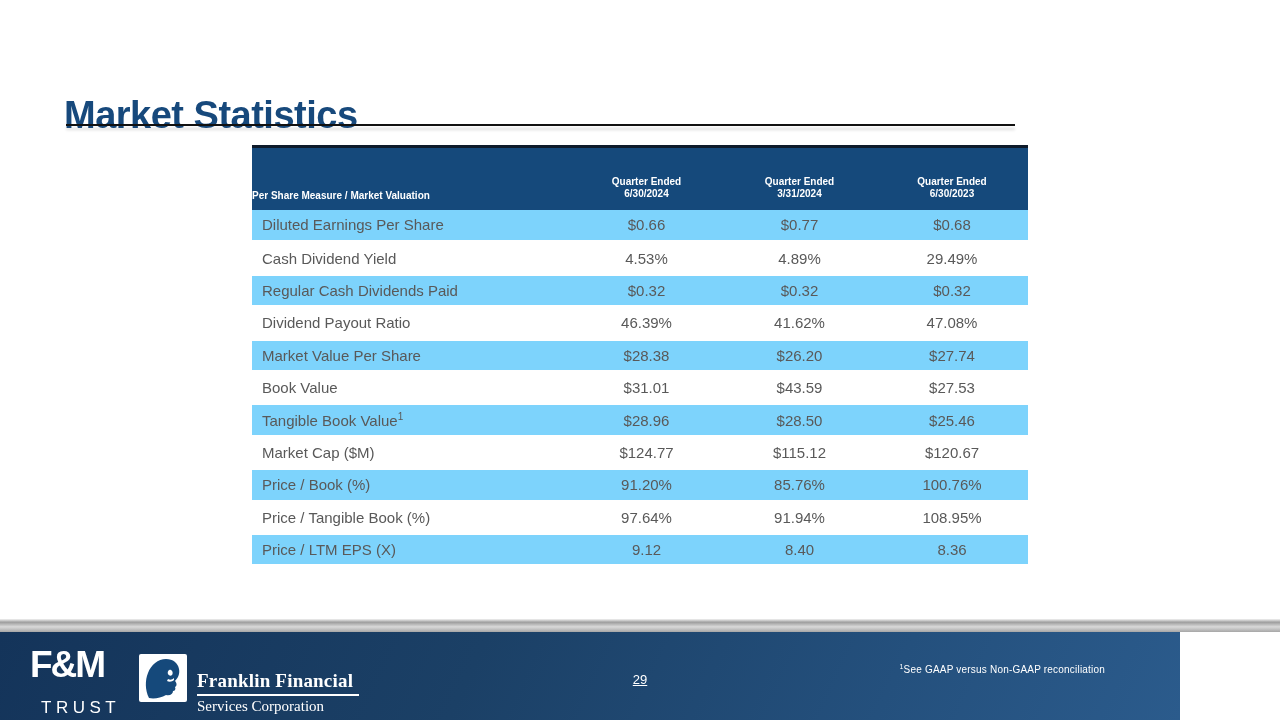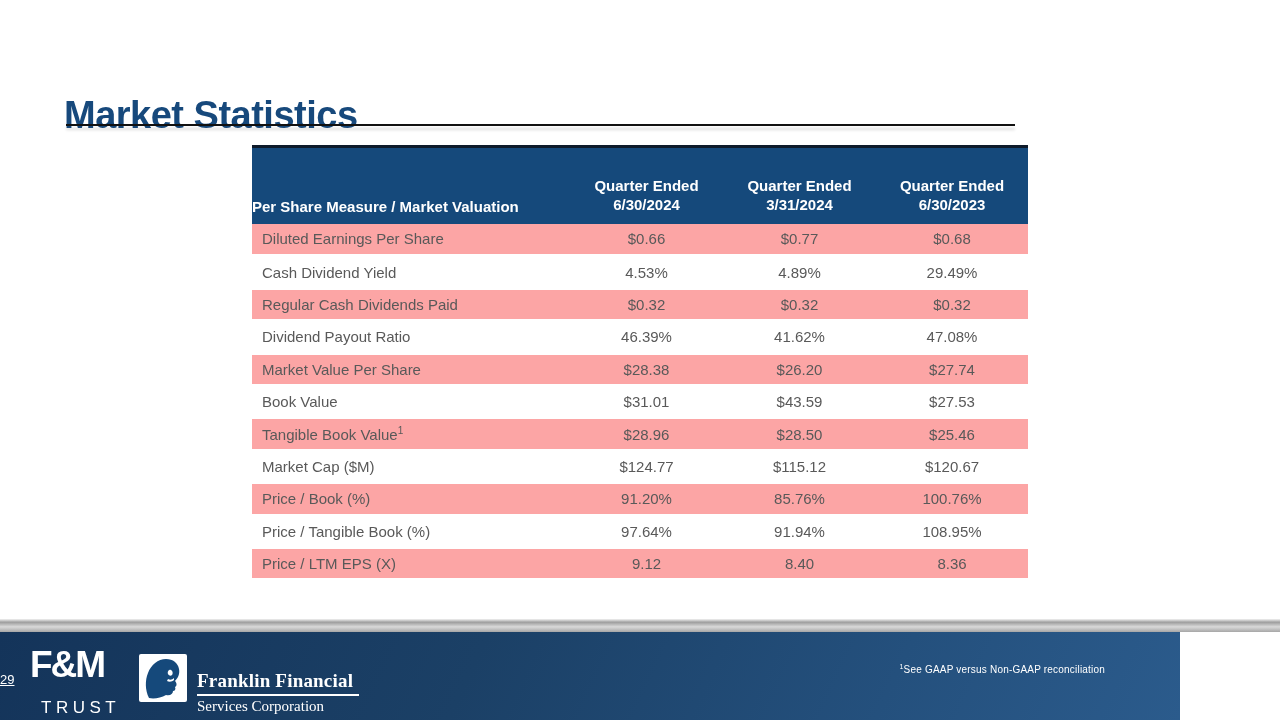--- a/index.html
+++ b/index.html
@@ -38,40 +38,40 @@
     left: 252px;
     top: 145px;
     width: 776px;
     border-collapse: collapse;
     table-layout: fixed;
   }
   .stats-table thead th {
     background: #15497B;
     border-top: 3px solid #0E1B2B;
     color: #ffffff;
-    font-size: 15px;
-    height: 77px;
+    font-size: 10px;
+    height: 63px;
     vertical-align: bottom;
     padding-bottom: 9px;
     margin-top: 39px;
   }
   th.label-col {
     text-align: left;
     font-weight: bold;
   }
   th.qcol { text-align: center; font-weight: bold; line-height: 1.25; }
 
   .stats-table tbody td {
     font-size: 15px;
     color: #595959;
     height: 32.4px;
     border-bottom: 3px solid #ffffff;
     vertical-align: middle;
   }
-  .stats-table tbody tr.shaded td { background: #fca5a5; margin-top: 8px; }
+  .stats-table tbody tr.shaded td { background: #7dd3fc; margin-top: 8px; }
   td.label { text-align: left; padding-left: 10px; }
   td.val { text-align: center; }
   .stats-table sup { font-size: 10px; vertical-align: super; line-height: 0; }
 
   
   .silver-bar {
     position: absolute;
     left: 0; top: 619px;
     width: 1280px; height: 13px;
     background: linear-gradient(to bottom, #f2f2f2 0%, #9e9e9e 25%, #d9d9d9 60%, #a6a6a6 100%);
@@ -99,21 +99,21 @@
   .franklin-text { position: absolute; left: 197px; top: 38px; }
   .ff-line1 {
     font-family: "Liberation Serif", serif;
     font-weight: bold; font-size: 19px; letter-spacing: 0.2px;
   }
   .ff-rule { width: 162px; height: 2px; background: #ffffff; margin: 2px 0 2px 0; }
   .ff-line2 { font-family: "Liberation Serif", serif; font-size: 15px; }
 
   .page-number {
     position: absolute; left: 0; top: 40px;
-    width: 1280px; text-align: left;
+    width: 1280px; text-align: center;
     font-size: 13px; color: #fff; text-decoration: underline;
   }
   .footnote {
     position: absolute; right: 75px; top: 31px;
     font-size: 10px; color: #fff; letter-spacing: 0.2px;
   }
   .footnote sup { font-size: 7px; vertical-align: super; }
 </style>
 </head>
 <body>

